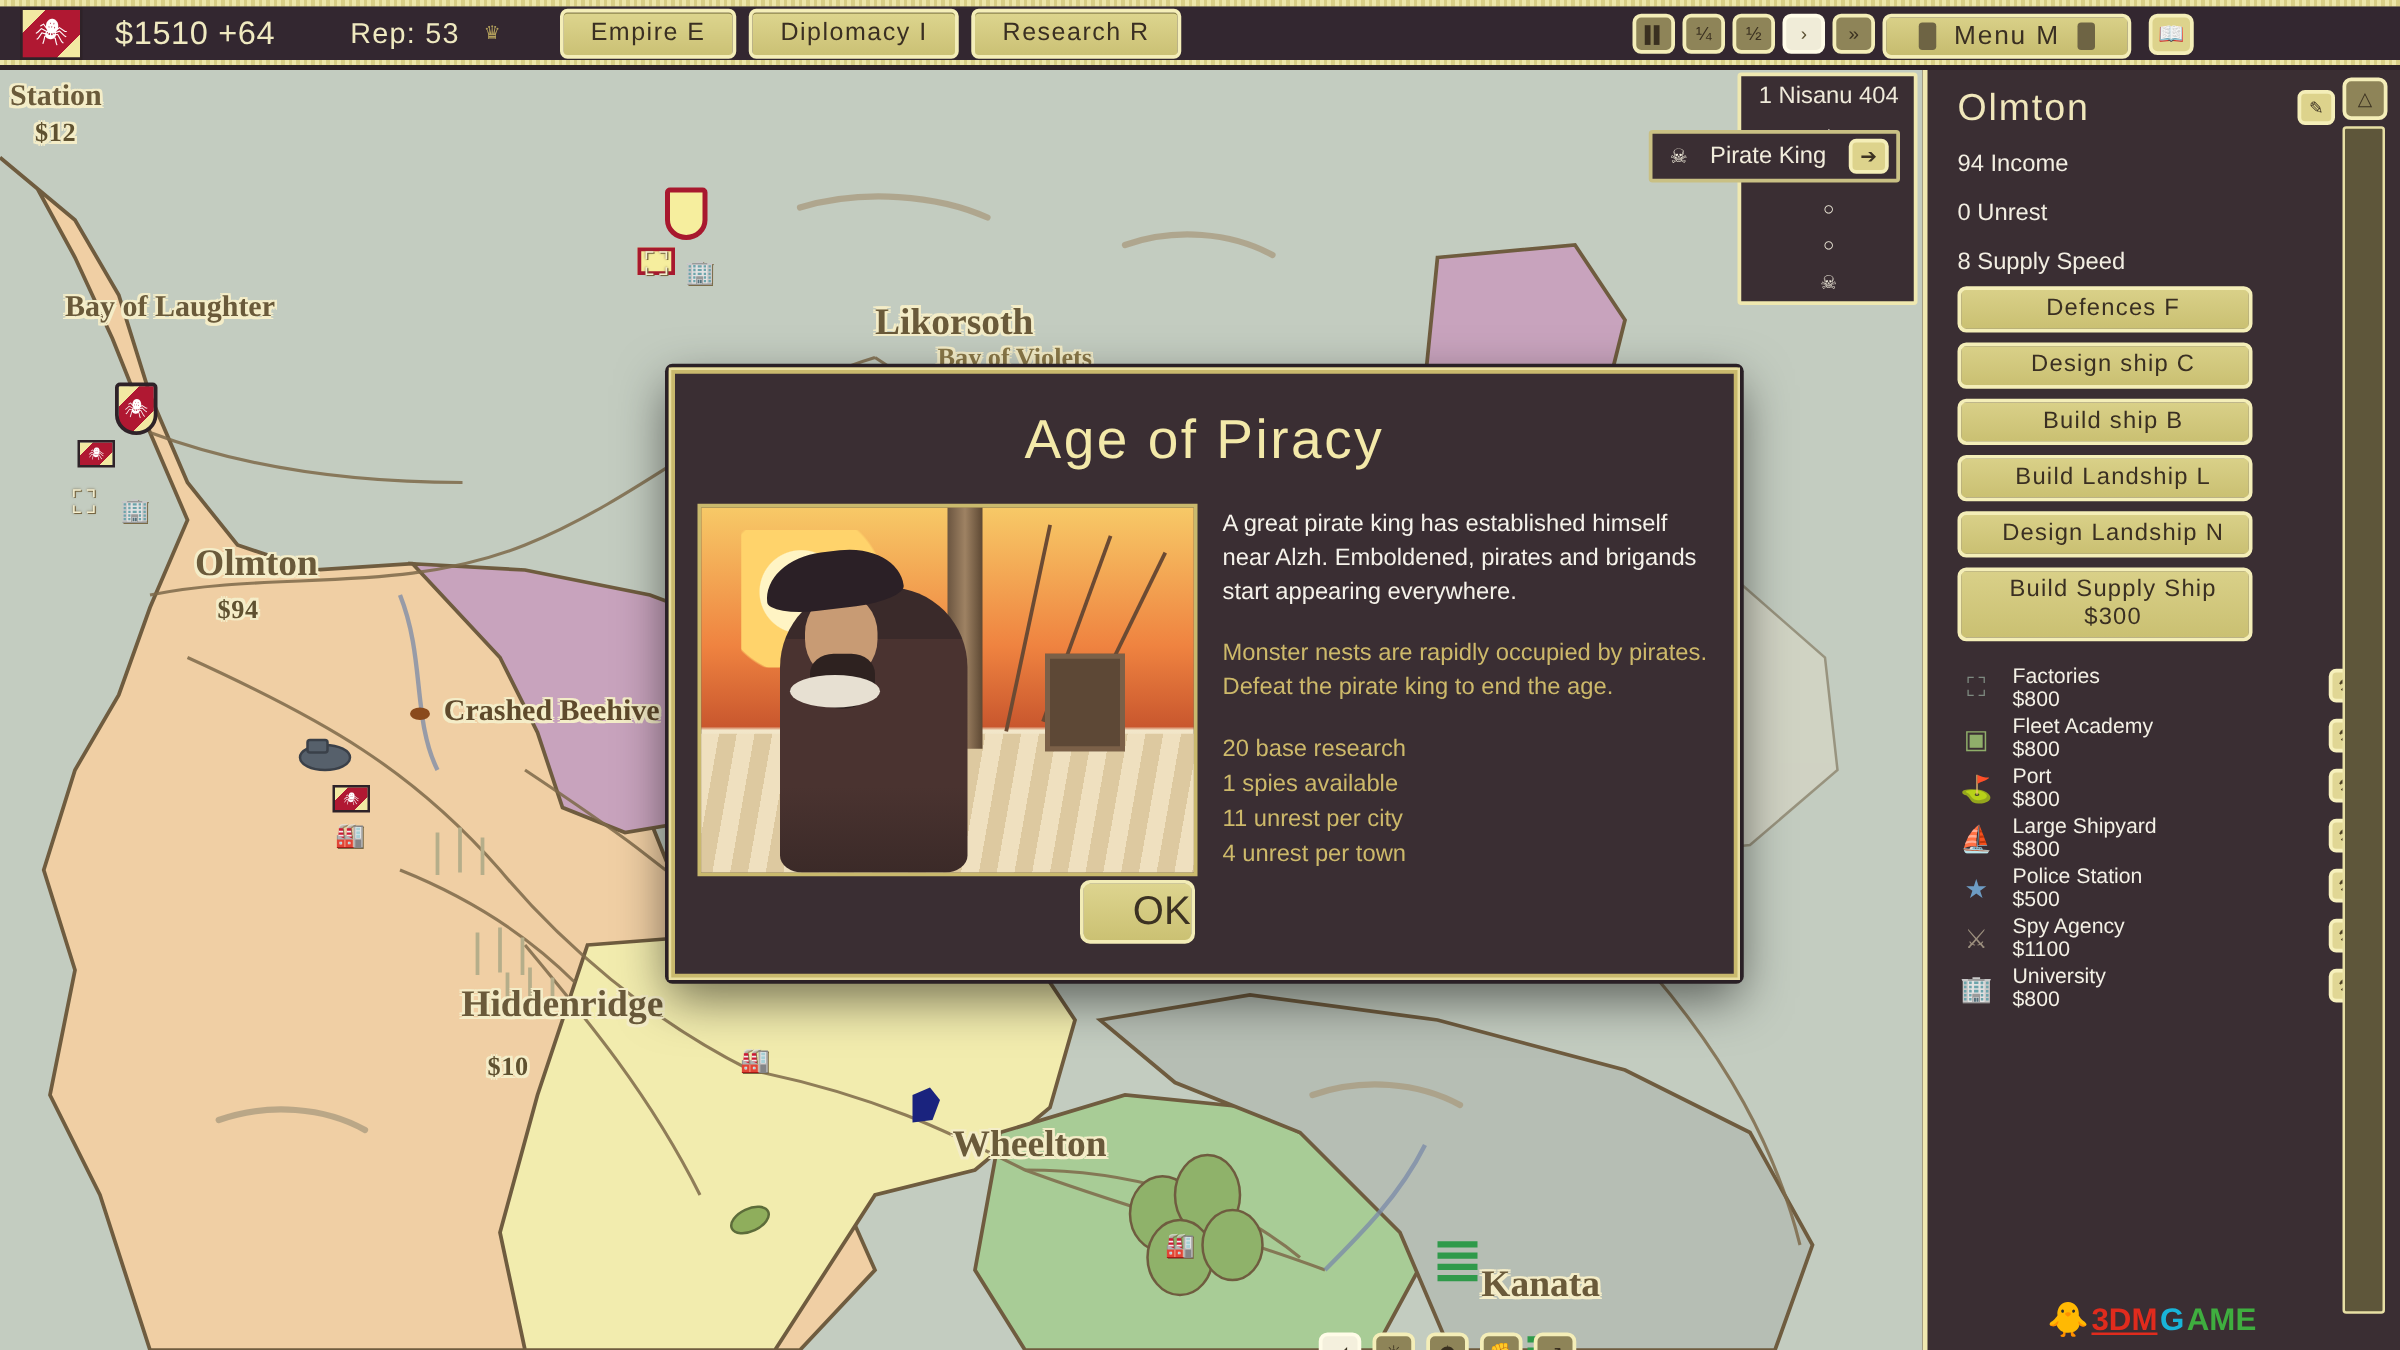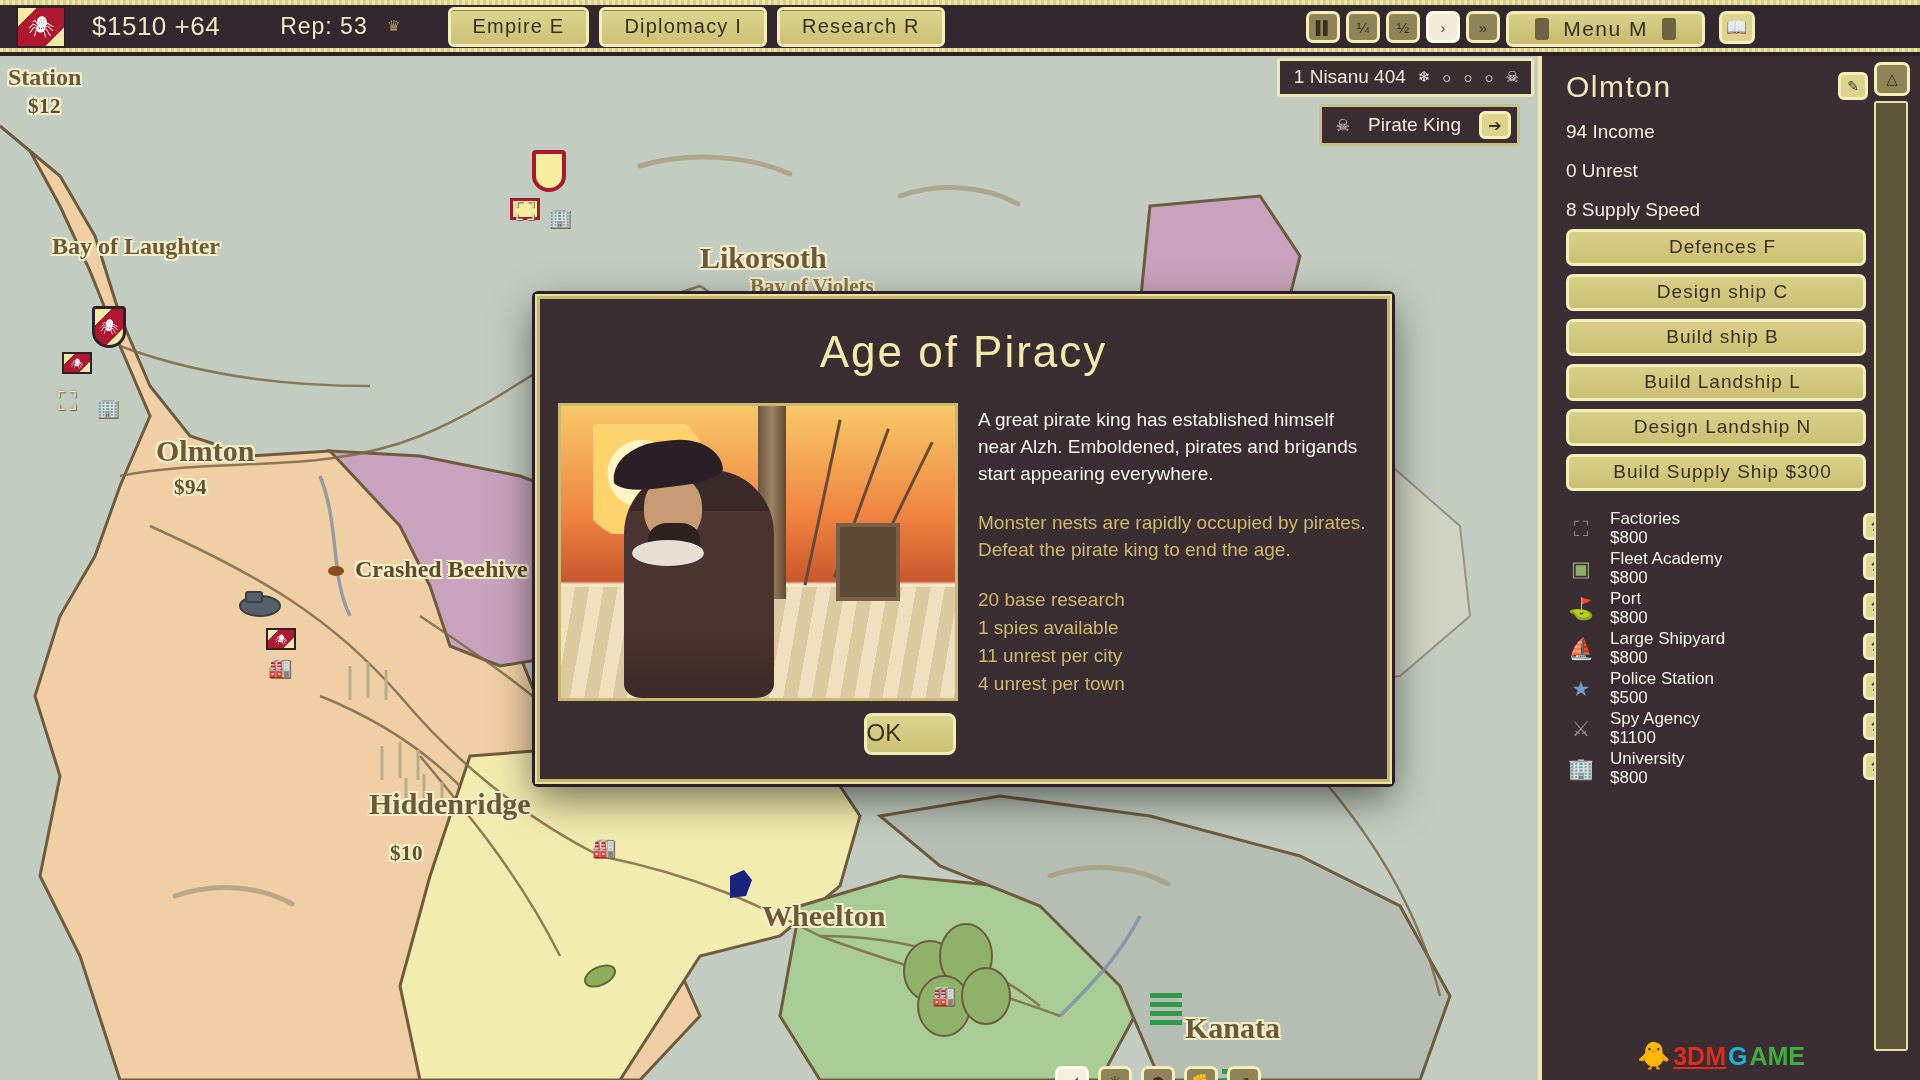--- a/index.html
+++ b/index.html
@@ -143,21 +143,21 @@
     display:flex; align-items:center; justify-content:center;
     font-size:15px; color:#3a3020; cursor:pointer;
   }
   .mm.active { background:#f4f0dd; border-color:#fffce8; }
 
   
   .datebox {
     position:absolute; right: 4px; top: 2px;
     background:#3a2e33; border:3px solid #efe8b0; border-radius:3px;
     color:#efeada; font-size:19px; padding: 5px 12px 6px 14px;
-    display:flex; align-items:center; gap: 12px; white-space:nowrap;
+    display:flex; align-items:center; gap: 12px; white-space:nowrap;flex-direction:column;
   }
   .moon { font-size: 15px; }
   .eventbar {
     position:absolute; right: 18px; top: 48px;
     background:#3a2e33; border:3px solid #c9c084; border-radius:3px;
     color:#f2eddc; font-size:19px;
     display:flex; align-items:center; gap:18px;
     padding: 4px 6px 4px 14px; white-space:nowrap;
   }
   .eventbar .go {
@@ -184,21 +184,21 @@
   }
   .edit-btn {
     position:absolute; right: 52px; top: 16px;
     width: 30px; height: 28px; border-radius:6px;
     background:#ddd38c; border:3px solid #f4eeb8;
     display:flex; align-items:center; justify-content:center;
     font-size:14px; color:#3d3322; cursor:pointer;
   }
   .stat { color:#f2eee2; font-size:19px; margin-top: 17px; }
   .act-btn {
-    display:block; width: 300px; margin-top: 8px;
+    display:block; width: 236px; margin-top: 8px;
     background: linear-gradient(#d9d088,#cac072);
     border: 3px solid #f4eeb8; border-radius: 7px;
     color:#3a2f22; font-size: 19px; letter-spacing: 1px;
     text-align:center; padding: 4px 0 5px 13px; cursor:pointer;
   }
   .act-btn:first-of-type { margin-top: 16px; }
 
   .bld-list { margin-top: 18px; }
   .bld-row {
     display:flex; align-items:center; height: 40px; position:relative;
@@ -285,21 +285,21 @@
     background:#5d4836; border: 4px solid #7b6048; }
 
   .dlg-text { margin-left: 20px; width: 390px; padding-top: 4px;}
   .dlg-p { color:#f5f2ea; font-size: 19px; line-height: 1.42; }
   .dlg-hl { color:#cdb96a; font-size: 19px; line-height: 1.42; margin-top: 22px;}
   .dlg-stats { color:#cdb96a; font-size: 19px; line-height: 1.48; margin-top: 22px;}
   .dlg-ok-wrap { position:absolute; left: 0; right: 0; bottom: 24px; display:flex; justify-content:center;}
   .dlg-ok {
     width: 92px; background: linear-gradient(#ddd48f,#cbc173);
     border: 3px solid #f2ecb6; border-radius: 8px;
-    color:#3b3122; font-size: 24px; text-align:left; padding: 3px 0 5px 0;
+    color:#3b3122; font-size: 32px; text-align:right; padding: 3px 0 5px 0;
     cursor:pointer; margin-right: 108px;
   }
 
   
   #watermark {
     position:absolute; right: 115px; bottom: 8px;
     display:flex; align-items:center; gap: 2px; font-size: 25px; font-weight:bold;
     font-family:"Liberation Sans", sans-serif;
   }
   #watermark .chick { font-size: 27px; }

